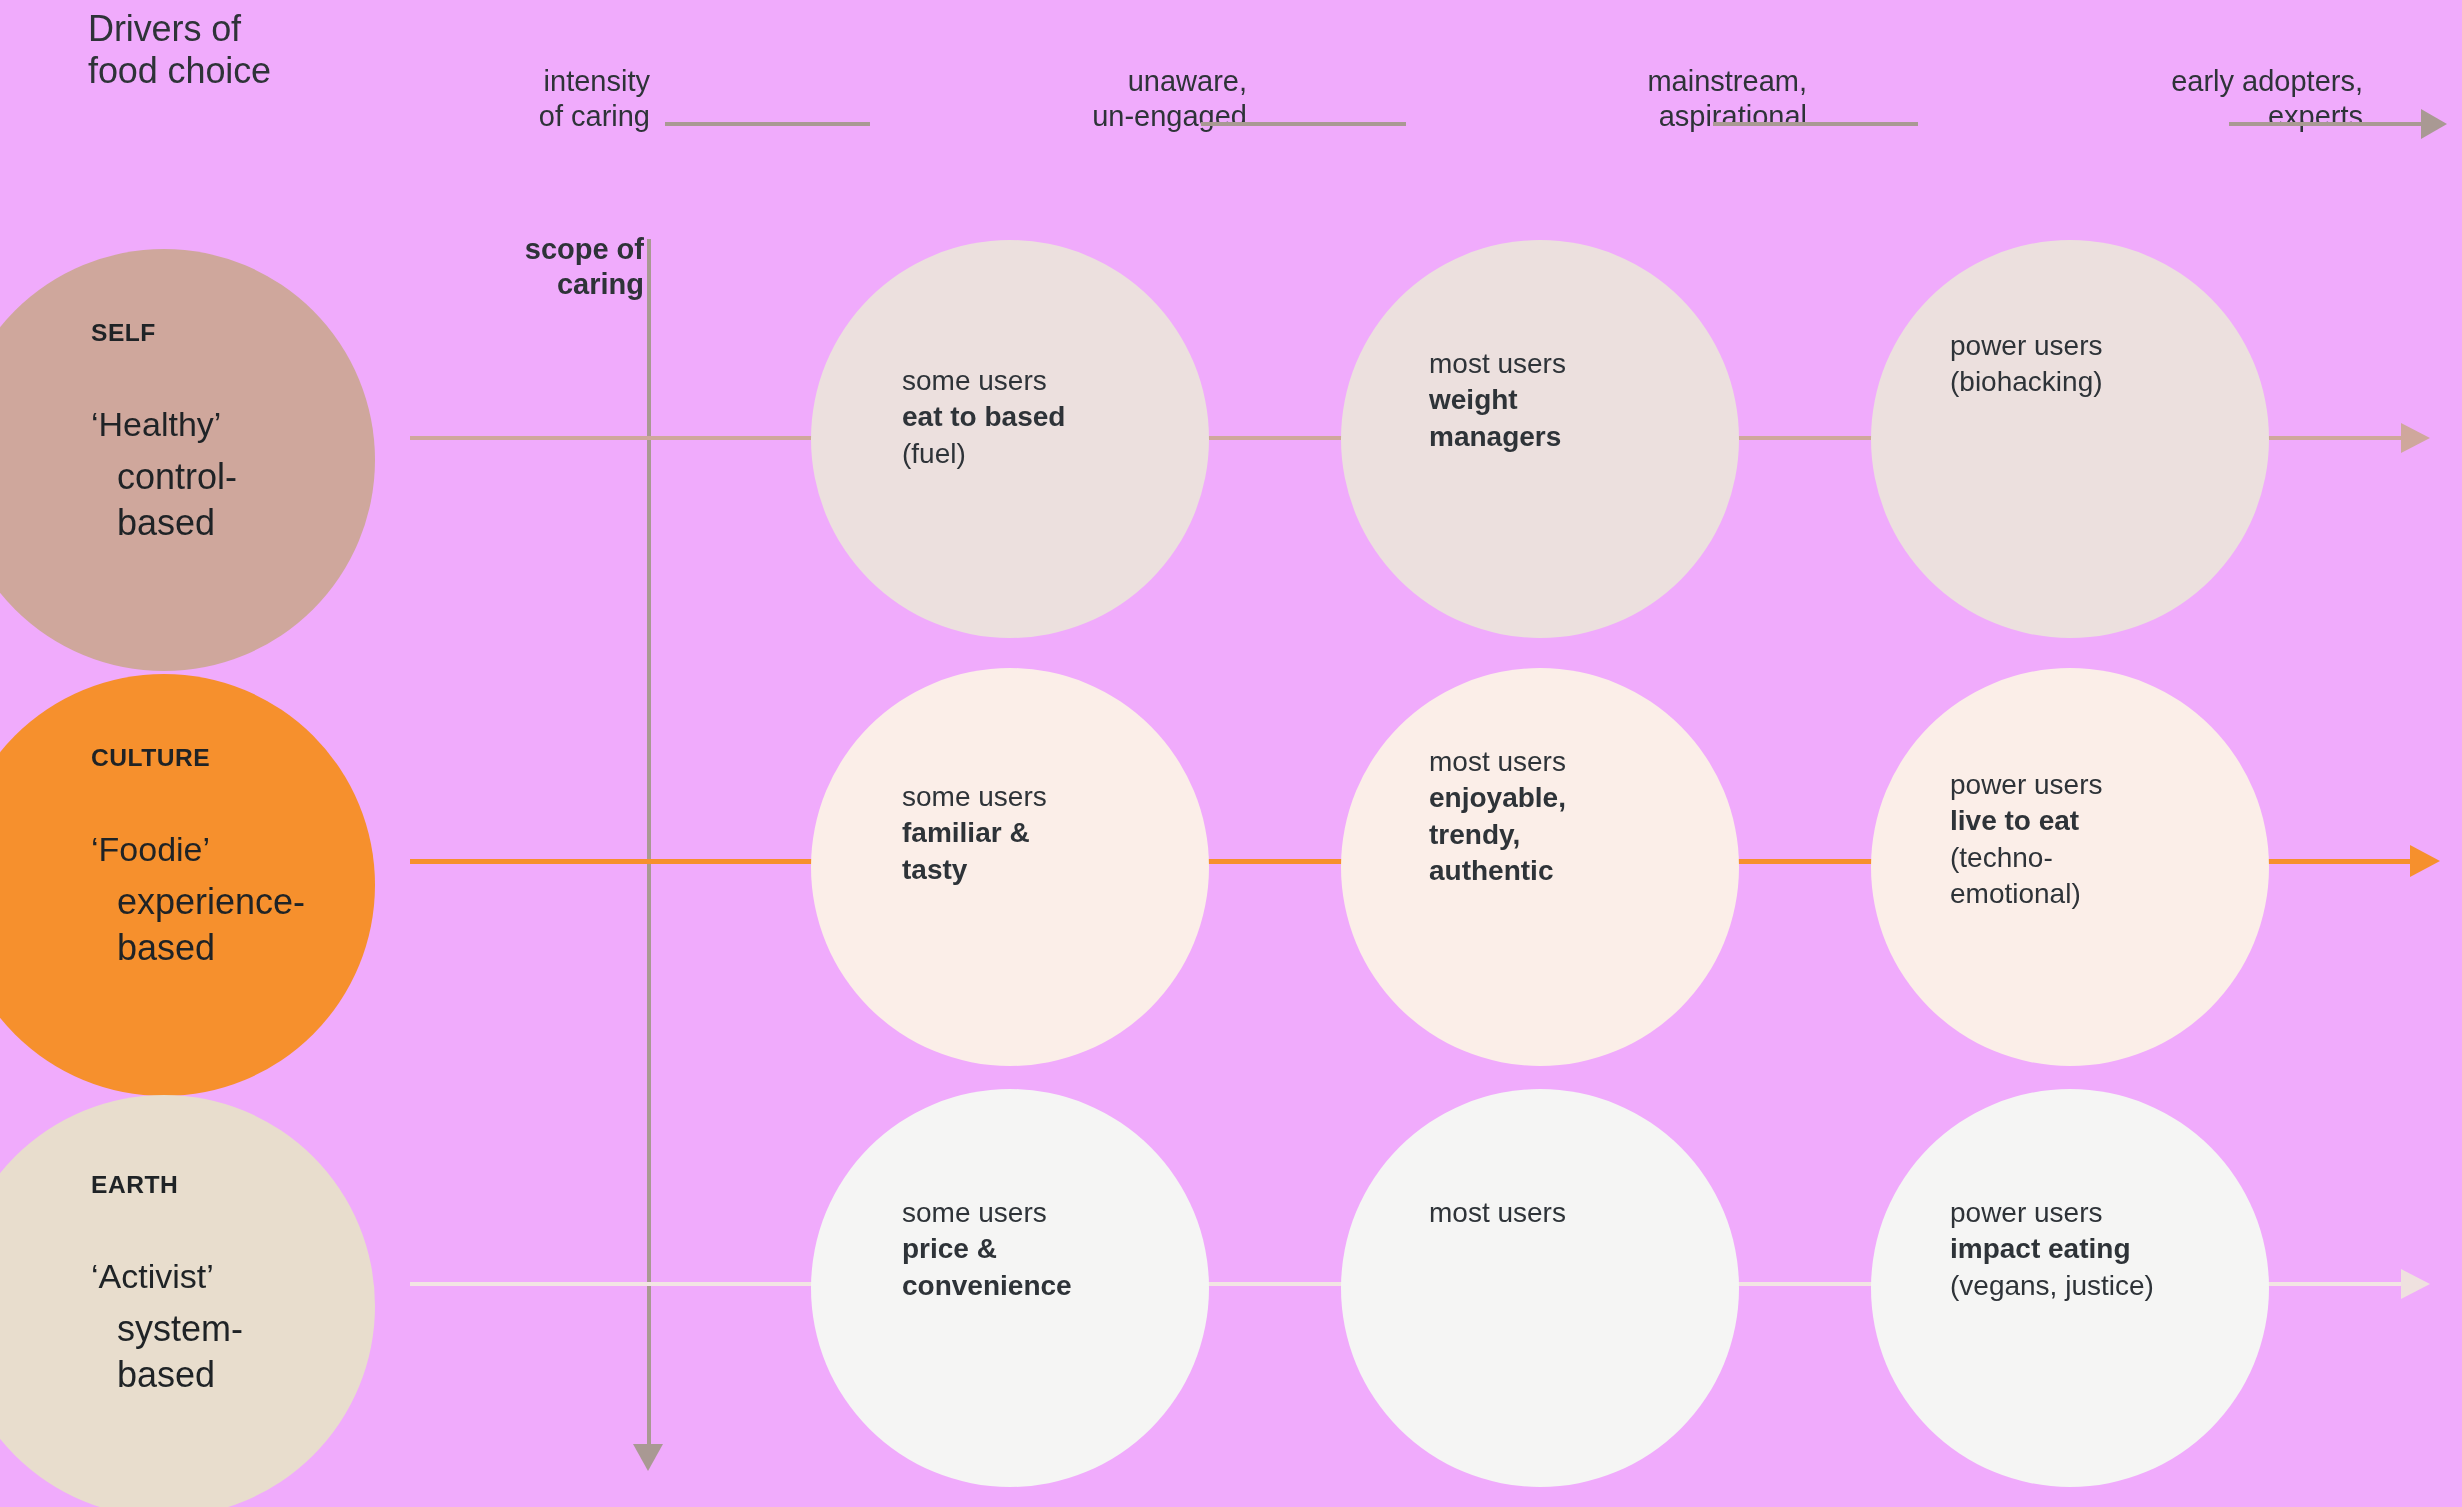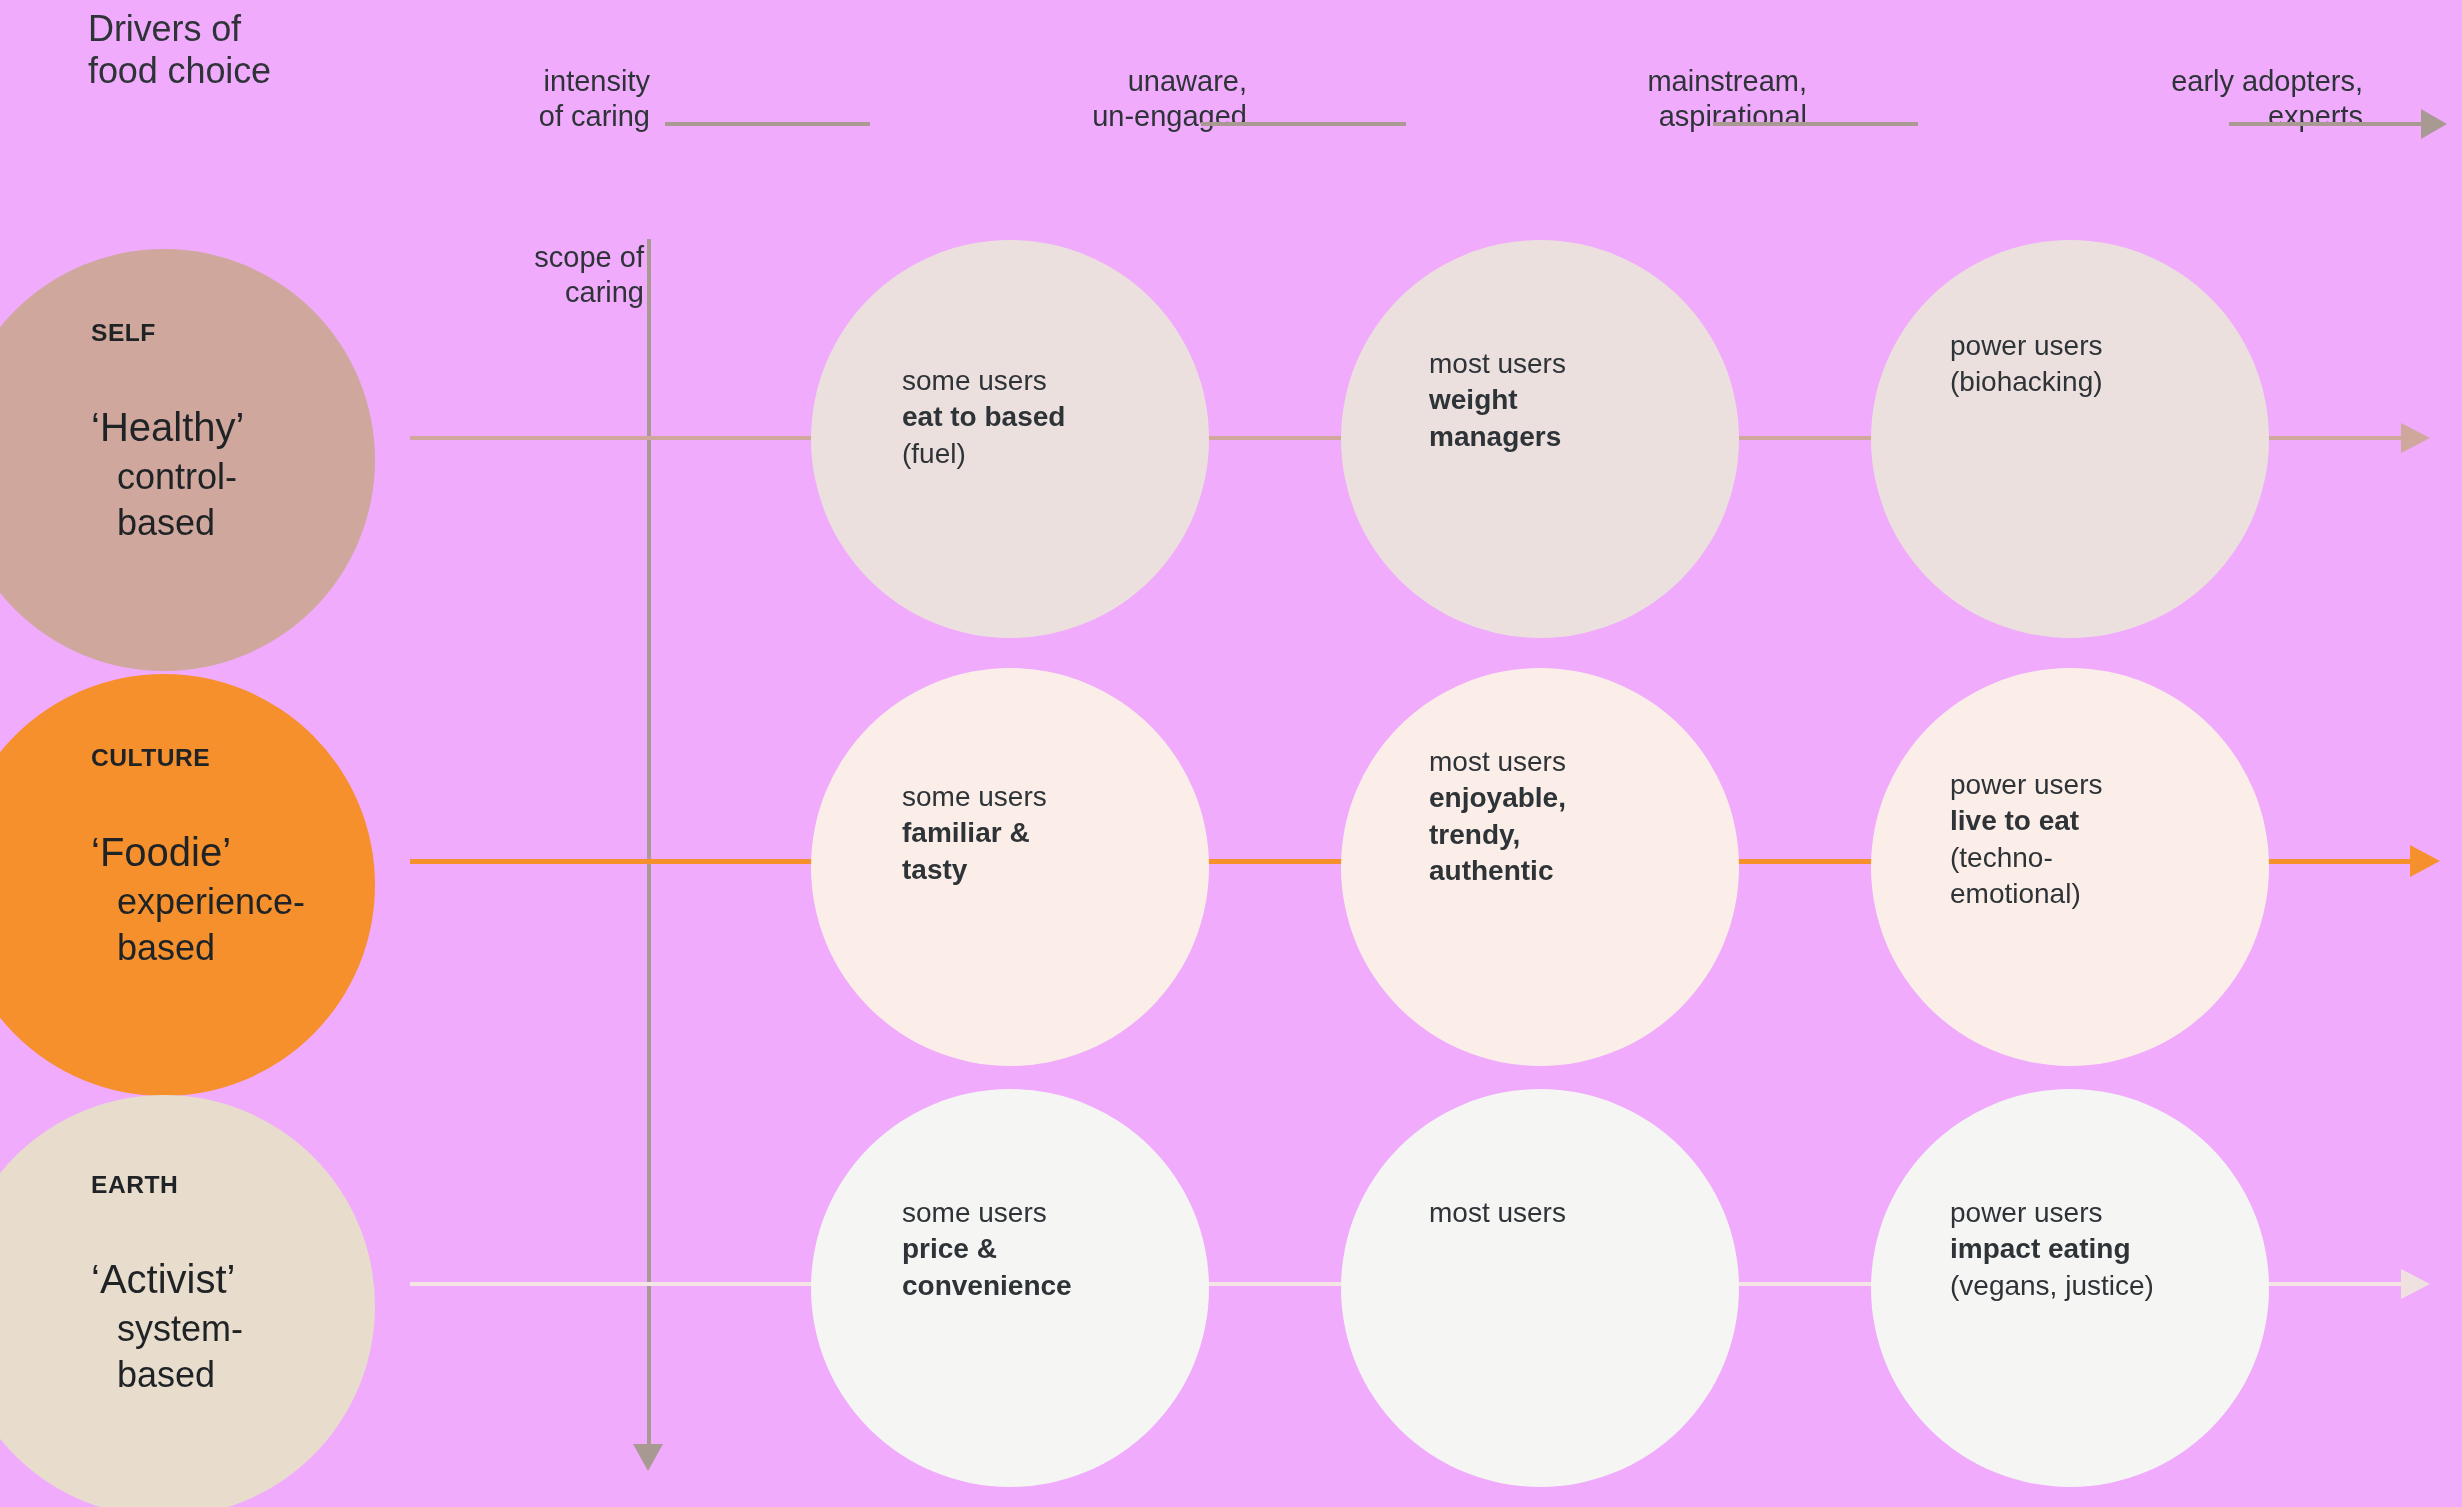--- a/index.html
+++ b/index.html
@@ -123,21 +123,21 @@
   
   .driver-cat {
     position: absolute;
     font-size: 24.6px;
     font-weight: 700;
     letter-spacing: 0.5px;
     color: #1f2326;
   }
   .driver-name {
     position: absolute;
-    font-size: 40px;
+    font-size: 34px;
     line-height: 1.18;
     color: #1f2326;
   }
   .driver-sub {
     position: absolute;
     font-size: 36px;
     line-height: 1.28;
     color: #1f2326;
     white-space: pre-line;
     margin-left: 26px;
@@ -165,21 +165,21 @@
 aspirational</div>
 
   <div class="head-rule" style="left:1713px; top:122px; width:205px;"></div>
 
   <div class="col-head" style="left: 1953px; top: 64px; width: 410px; white-space: pre-line;">early adopters,
 experts</div>
 
   <div class="head-arrow-line" style="left:2229px; top:122px; width:193px;"></div>
   <div class="head-arrow-head" style="left:2421px; top:109px;"></div>
 
-  <div class="v-axis-label" style="left: 351px; top: 240px; width: 293px; white-space: pre-line;">scope of
+  <div class="v-axis-label" style="left: 351px; top: 232px; width: 293px; white-space: pre-line; font-weight: bold;">scope of
 caring</div>
 
   <div class="v-axis-line" style="left:647px; top:239px; height:1207px;"></div>
   <div class="v-axis-head" style="left:633px; top:1444px;"></div>
 
   <div class="row-line" style="left:410px; top:436px; width:1991px; background:#cfa79c;"></div>
   <div class="row-arrow-head" style="left:2401px; top:423px; border-left:29px solid #cfa79c;"></div>
 
   <div class="bubble" style="left:-47px; top:249px; width:422px; height:422px; background:#cfa79c;"></div>
   <div class="driver-cat" style="left:91px; top:319px;">SELF</div>

